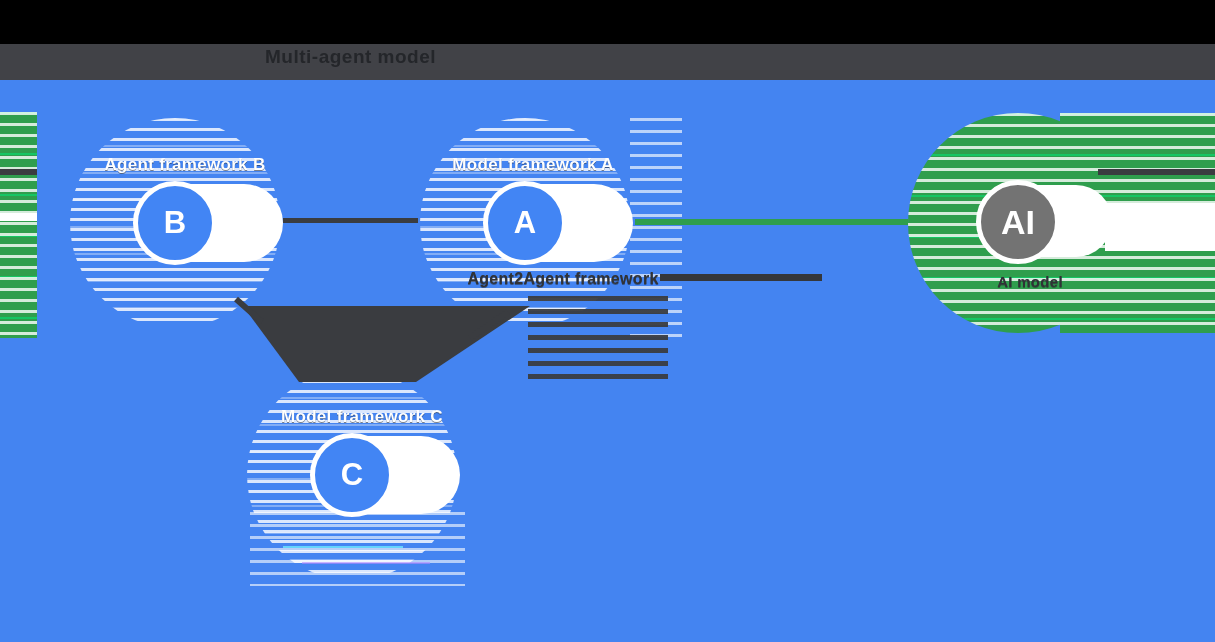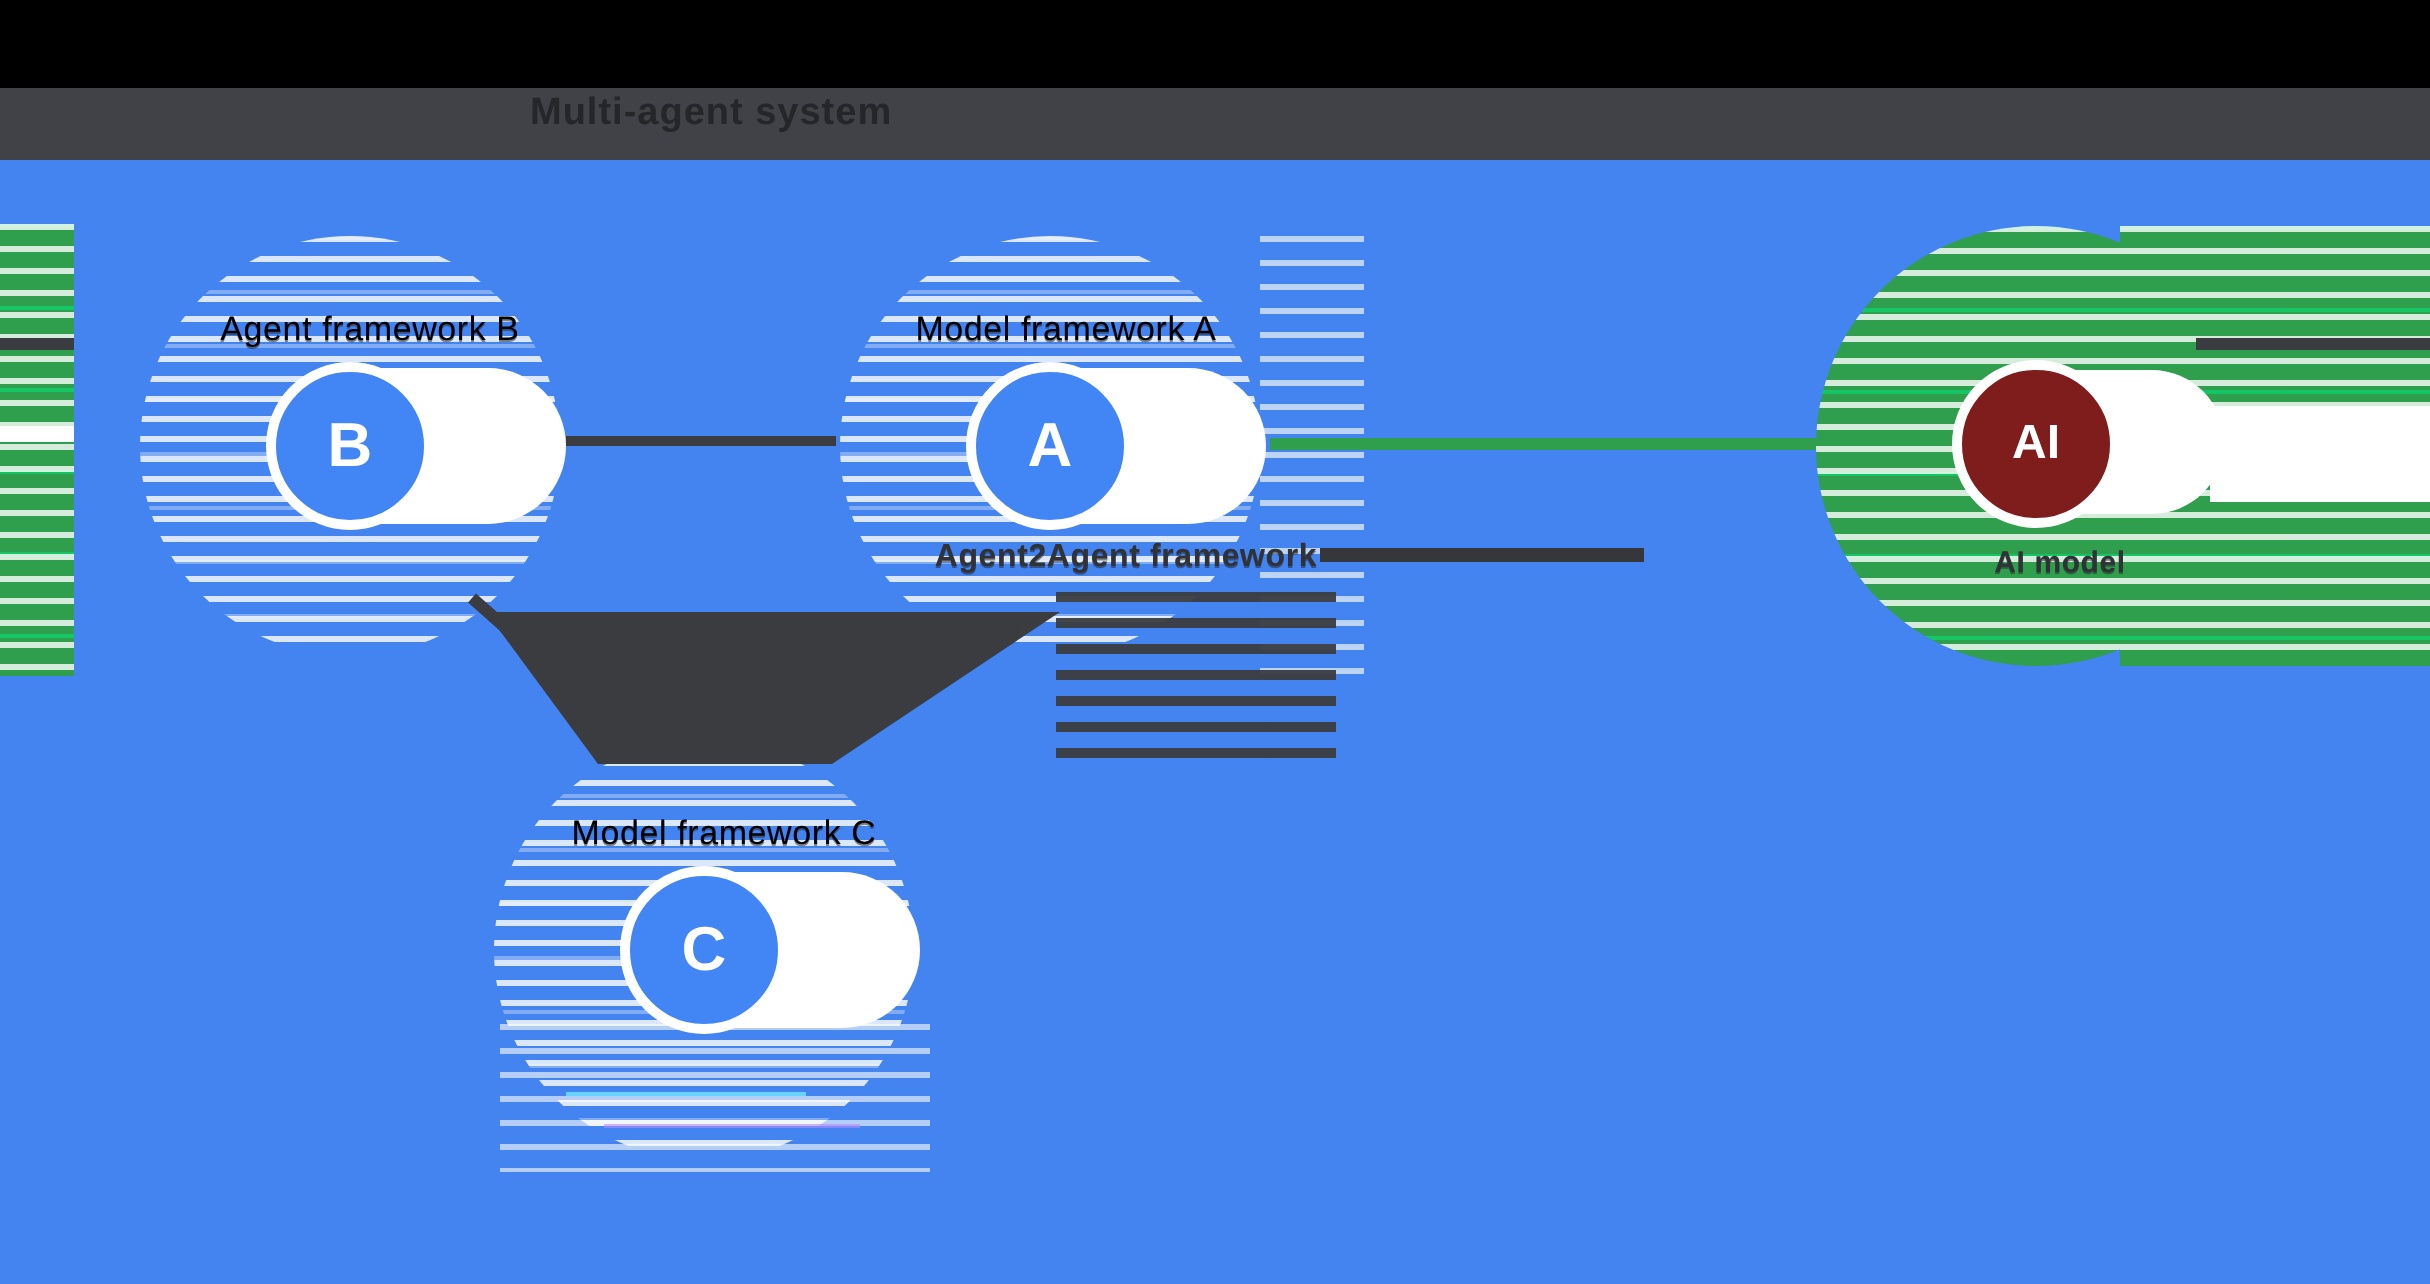--- a/index.html
+++ b/index.html
@@ -42,43 +42,43 @@
     position:absolute;background:#ffffff;border-radius:40px;z-index:4;
   }
   .letter-circle{
     position:absolute;width:74px;height:74px;border-radius:50%;
     border:5px solid #ffffff;z-index:5;
     display:flex;align-items:center;justify-content:center;
     color:#ffffff;font-weight:700;font-size:31px;
     transform:translate(-50%,-50%);
   }
   .letter-circle.blue{background:#4285f4;}
-  .letter-circle.green{background:#7f1d1d;font-size:24px;align-items:center;}
+  .letter-circle.green{background:#737373;font-size:34px;align-items:center;}
   .node-label{
     position:absolute;z-index:6;transform:translateX(-50%);white-space:nowrap;
-    font-size:17px;font-weight:400;color:#000000;letter-spacing:.3px;
+    font-size:17px;font-weight:700;color:#ffffff;letter-spacing:.3px;
     text-shadow:0 1px 0 rgba(40,42,46,.55);
   }
   .node-caption{
     position:absolute;z-index:6;transform:translateX(-50%);white-space:nowrap;
     font-size:16px;font-weight:700;color:#303236;letter-spacing:.3px;
     text-shadow:0 1px 0 rgba(40,42,46,.55);
   }
   
   svg.lines{position:absolute;left:0;top:0;z-index:3;}
   .glitch-line{position:absolute;}
 </style>
 </head>
 <body>
 
 <div class="canvas">
 
   <div class="band-black"></div>
   <div class="band-gray"></div>
-  <div class="diagram-title">Multi-agent system</div>
+  <div class="diagram-title">Multi-agent model</div>
 
   <div class="disc blue" style="left:70px;top:118px;width:210px;height:210px;opacity:.95;"></div>
   <div class="disc blue" style="left:420px;top:118px;width:210px;height:210px;opacity:.95;"></div>
   <div class="disc blue" style="left:247px;top:370px;width:210px;height:210px;opacity:.95;"></div>
   <div class="disc green" style="left:908px;top:113px;width:220px;height:220px;"></div>
 
   <div class="smear green" style="left:1060px;top:113px;width:155px;height:220px;"></div>
   <div class="smear green" style="left:0;top:112px;width:37px;height:226px;"></div>
   <div class="smear white-faint" style="left:630px;top:118px;width:52px;height:225px;opacity:.8;"></div>
   <div class="smear white-faint" style="left:250px;top:512px;width:215px;height:74px;opacity:.75;"></div>

